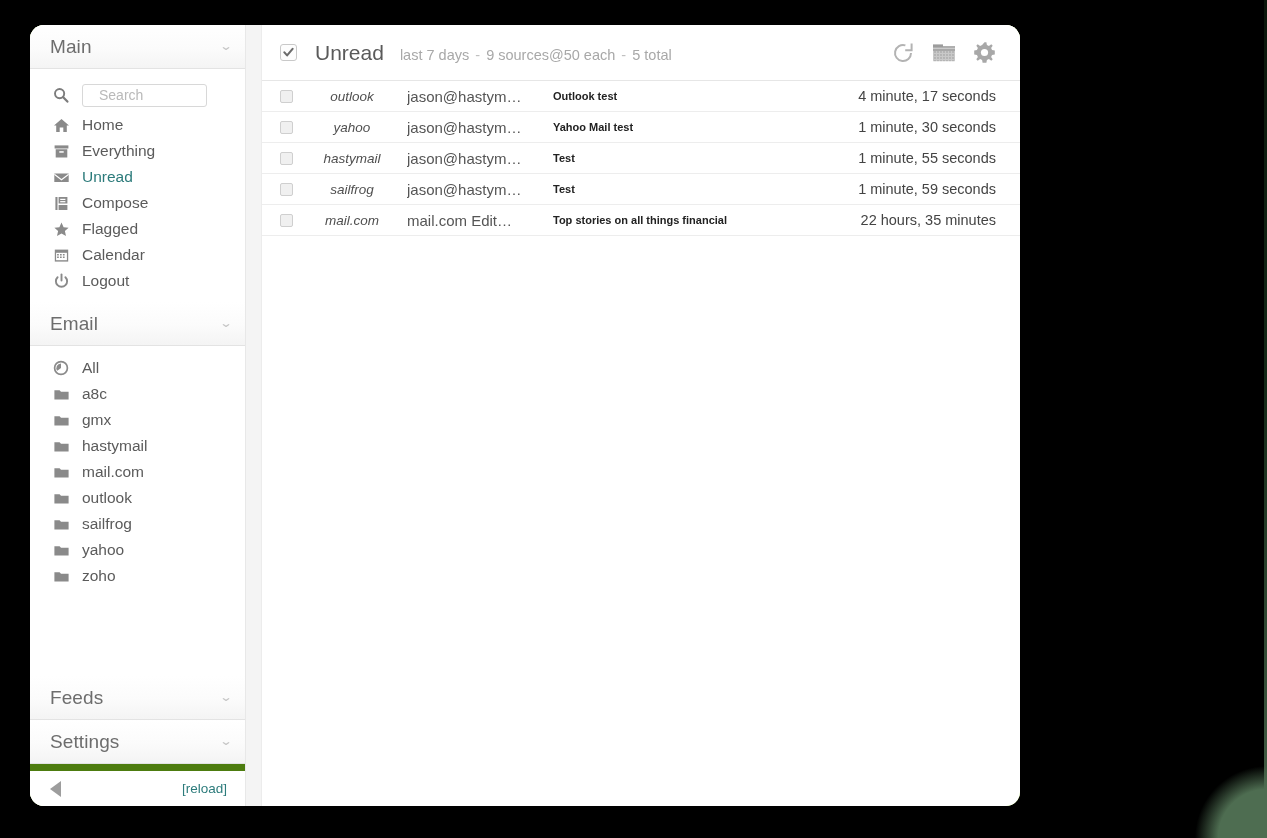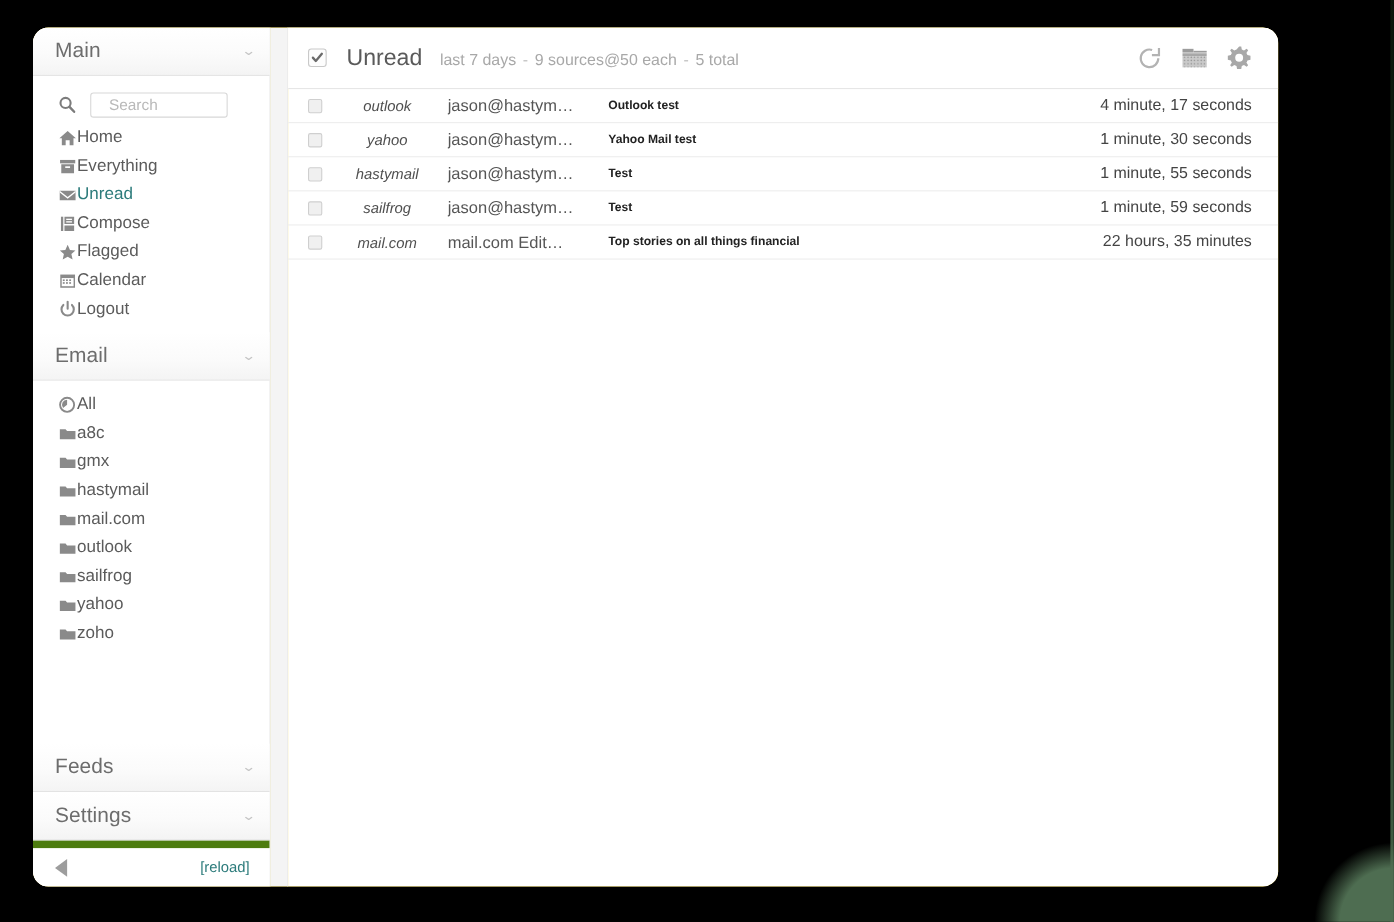--- a/index.html
+++ b/index.html
@@ -27,22 +27,22 @@
   #edge-green-corner {
     position: absolute;
     right: 0; bottom: 0;
     width: 86px; height: 78px;
     background: radial-gradient(circle at 100% 100%, #4e6d51 0 42%, rgba(78,109,81,0) 62%);
   }
 
   #window {
     position: absolute;
     left: 30px; top: 25px;
-    width: 1132px; height: 781px;
-    background: #fde047;
+    width: 990px; height: 781px;
+    background: #bef264;
     border-radius: 14px;
     overflow: hidden;
     display: flex;
   }
 
   
   #sidebar {
     width: 216px;
     flex: 0 0 216px;
     background: #ffffff;
@@ -82,21 +82,21 @@
     transform: scaleX(1.35) translateY(-1px);
   }
 
   .nav-list { padding: 9px 0 8px 0; }
   .nav-item {
     display: flex;
     align-items: center;
     height: 26px;
     padding-left: 22px;
     cursor: pointer;
-    gap: 0;
+    gap: 12px;
   }
   .nav-item .ico {
     width: 18px; height: 18px;
     flex: 0 0 18px;
     display: flex; align-items: center; justify-content: center;
     color: #8a8a8a;
   }
   .nav-item .ico svg { display: block; }
   .nav-item .lbl {
     font-size: 15.5px;

